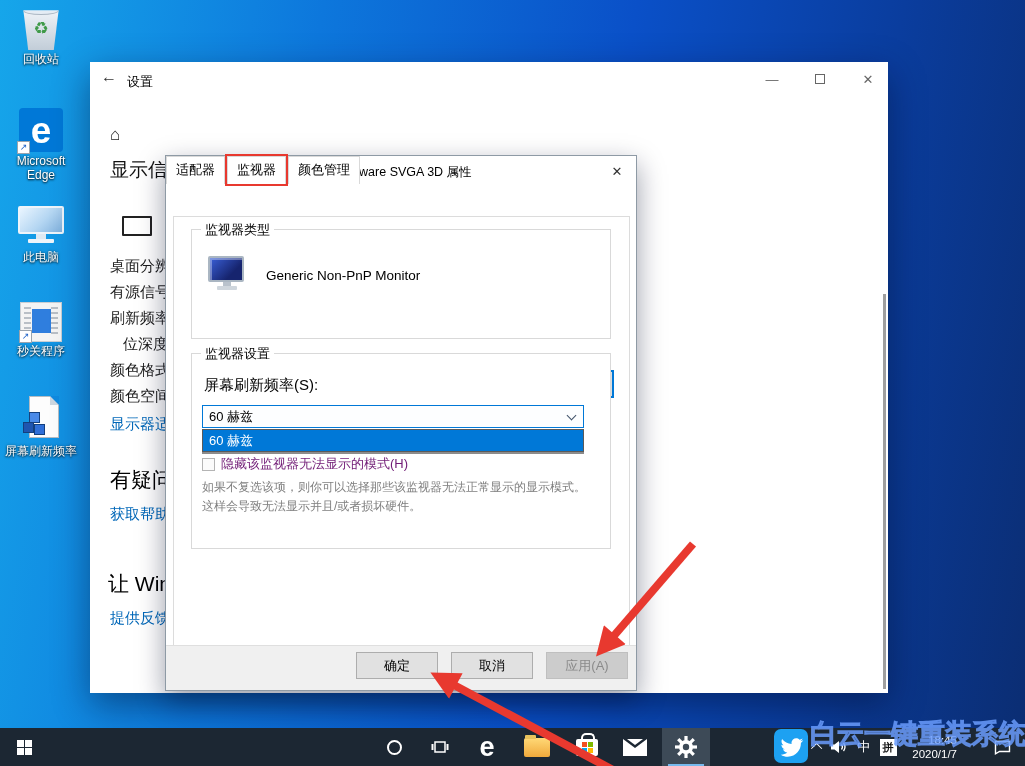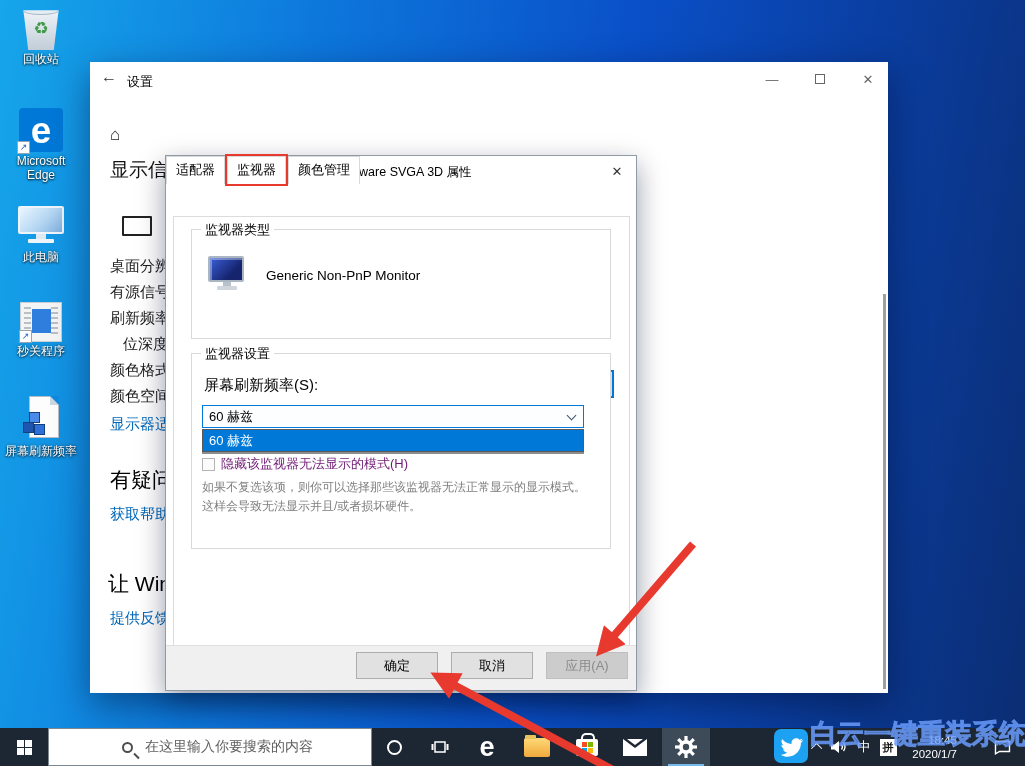--- a/index.html
+++ b/index.html
@@ -263,24 +263,20 @@
 
 <div class="abs taskbar">
   <div class="tb-cell tb-start">
     <div class="winlogo">
         <div></div>
         <div></div>
         <div></div>
         <div></div>
       </div>
   </div>
-  <div class="tb-cell searchbox">
-    <span class="mag"></span>
-    <span class="search-text">在这里输入你要搜索的内容</span>
-  </div>
   <div class="tb-cell tb-cortana">
       <span class="circ"></span>
     </div>
   <div class="tb-cell tb-task">
     <svg width="18" height="16" viewBox="0 0 18 16">
       <rect x="4" y="3" width="10" height="10" fill="none" stroke="#fff" stroke-width="1.5"></rect>
       <rect x="0.5" y="5" width="2" height="6" fill="#fff"></rect>
         <rect x="15.5" y="5" width="2" height="6" fill="#fff"></rect>
     </svg>
   </div>

